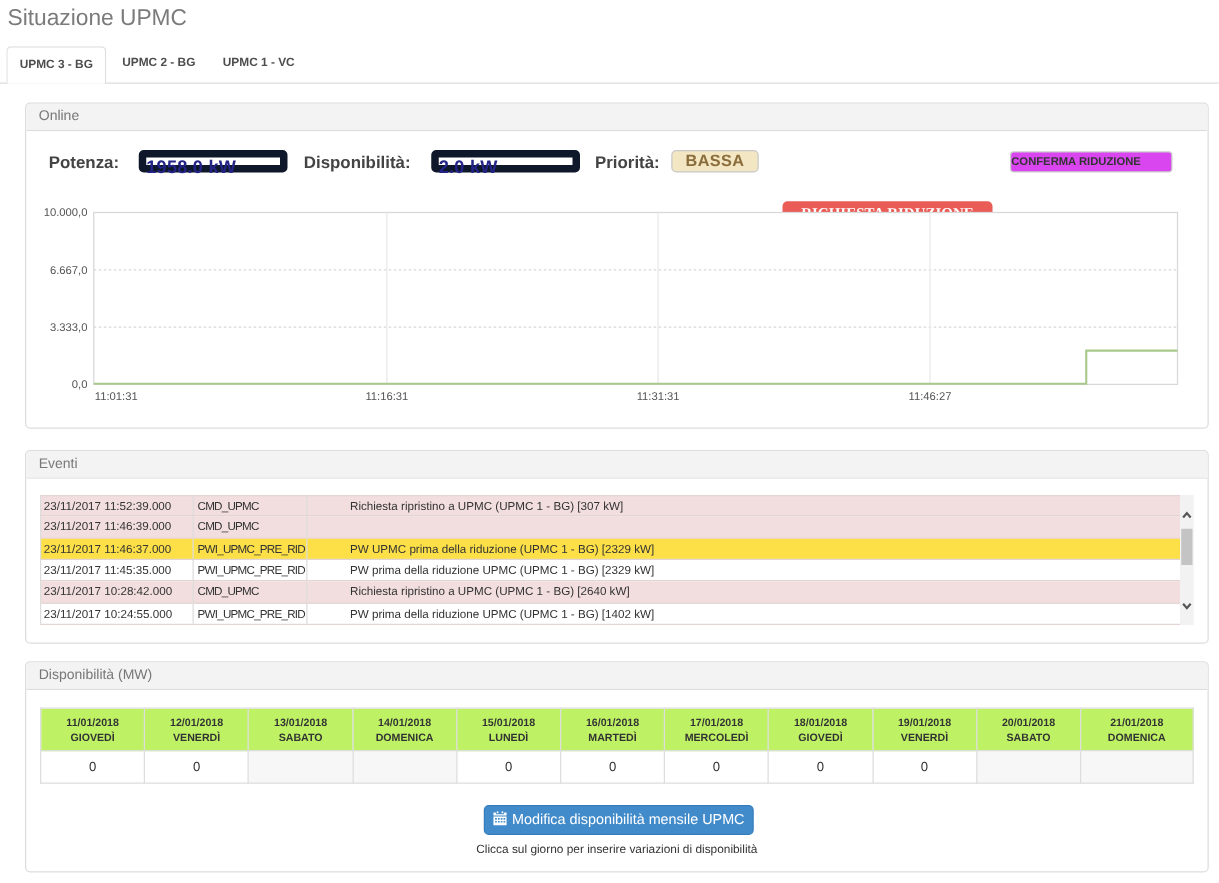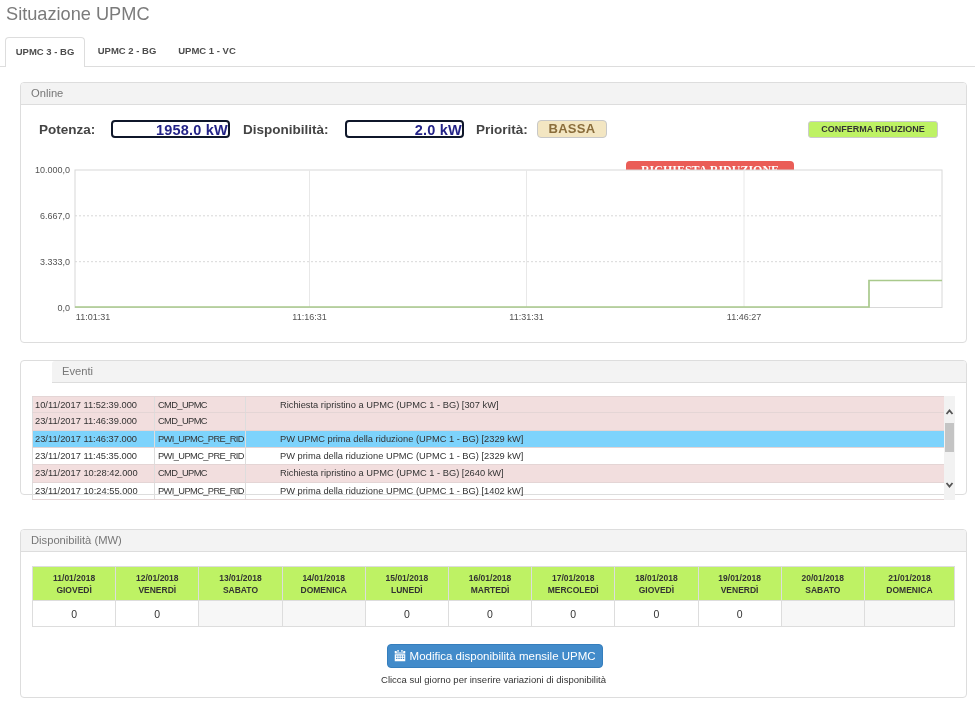--- a/index.html
+++ b/index.html
@@ -5,32 +5,32 @@
 * { margin:0; padding:0; box-sizing:border-box; }
 html,body { width:975px; height:706px; background:#fff; font-family:"Liberation Sans", sans-serif; position:relative; overflow:hidden; }
 .abs { position:absolute; }
 h1.title { position:absolute; left:6px; top:4px; font-size:18.2px; font-weight:normal; color:#7b7b7b; letter-spacing:0px; }
 .tabline { position:absolute; left:0; top:66px; width:975px; height:1px; background:#ddd; }
 .tab-active { position:absolute; left:5px; top:37px; width:80px; height:30px; background:#fff; border:1px solid #ddd; border-bottom:none; border-radius:4px 4px 0 0; z-index:2; text-align:center; line-height:28px; font-size:9.5px; font-weight:bold; color:#4d4d4d; }
 .tab { position:absolute; top:37px; height:29px; line-height:28px; font-size:9.5px; font-weight:bold; color:#4d4d4d; text-align:center; }
 .panel { position:absolute; left:20px; width:947px; background:#fff; border:1px solid #ddd; border-radius:4px; }
 .panel-heading { height:22px; background:#f3f3f3; border-bottom:1px solid #ddd; border-radius:3px 3px 0 0; color:#777; font-size:11.2px; padding:3.5px 10px 0 10px; }
 .lbl { position:absolute; font-size:13.5px; font-weight:bold; color:#444; }
-.valbox { position:absolute; height:18px; border:2px solid #0f172a; border-radius:4px; background:#fff; text-align:right; font-size:14.5px; font-weight:bold; color:#232388; letter-spacing:0.2px; line-height:16px; }
+.valbox { position:absolute; height:18px; border:6px solid #0f172a; border-radius:4px; background:#fff; text-align:left; font-size:14.5px; font-weight:bold; color:#232388; letter-spacing:0.2px; line-height:16px; }
 .badge-bassa { position:absolute; height:18px; background:#f3e6c2; border:1px solid #c8c8c8; border-radius:4px; text-align:center; font-size:13px; font-weight:bold; color:#8a6d3b; line-height:16px; letter-spacing:0.3px; }
 .btn-red { position:absolute; height:18px; background:#ea5d57; border-radius:4px; text-align:center; font-family:Liberation Serif, serif; font-size:12px; font-weight:bold; color:#fff; line-height:18px;margin-top:41px; }
-.btn-gray { position:absolute; height:17px; background:#bef264; border:1px solid #ccc; border-radius:3px; text-align:center; font-size:9px; font-weight:bold; color:#333; line-height:15px; }
+.btn-gray { position:absolute; height:17px; background:#d946ef; border:1px solid #ccc; border-radius:3px; text-align:left; font-size:9px; font-weight:bold; color:#333; line-height:15px; }
 .ev-table { position:absolute; left:11px; top:35px; width:912px; height:104px; font-size:9.3px; color:#333; }
 .ev-row { position:relative; width:100%; height:17.33px; border-bottom:1px solid #e4d5d5; }
 .ev-row > div { position:absolute; top:0; height:100%; line-height:16px; overflow:hidden; white-space:nowrap; }
 .ev-c1 { left:0; width:123px; padding-left:2px; border-left:1px solid #ddd; border-right:1px solid #ddd; }
 .ev-c2 { left:123px; width:91px; padding-left:3px; letter-spacing:-0.6px; border-right:1px solid #ddd; }
 .ev-c3 { left:214px; width:698px; padding-left:1px;  border-right:1px solid #ddd;margin-left:33px; }
 .pink { background:#f2dede; }
-.stripe { background:#7dd3fc; }
+.stripe { background:#fde047; }
 .d-table { position:absolute; left:11px; top:36px; width:923px; border-collapse:collapse; table-layout:fixed; }
 .d-table th { border:1px solid #ddd; background:#bef264; font-size:8.5px; font-weight:bold; color:#333; text-align:center; height:34px; line-height:12px; }
 .d-table td { border:1px solid #ddd; font-size:10.5px; color:#333; text-align:center; height:26px; }
 .d-table td.off { background:#f7f7f7; }
 .btn-blue { position:absolute; left:366px; top:114px; width:216px; height:24px; background:#428bca; border:1px solid #357ebd; border-radius:4px; color:#fff; font-size:11.5px; text-align:center; line-height:22px; }
 .caption { position:absolute; left:0; top:144px; width:945px; text-align:center; font-size:9.5px; color:#333; }
 </style>
 </head>
 <body>
 <h1 class="title">Situazione UPMC</h1>
@@ -62,25 +62,25 @@
     <text x="50" y="56" text-anchor="end" font-size="9" fill="#545454">6.667,0</text>
     <text x="50" y="102" text-anchor="end" font-size="9" fill="#545454">3.333,0</text>
     <text x="50" y="147.5" text-anchor="end" font-size="9" fill="#545454">0,0</text>
     <text x="73" y="157" text-anchor="middle" font-size="9" fill="#545454">11:01:31</text>
     <text x="289.5" y="157" text-anchor="middle" font-size="9" fill="#545454">11:16:31</text>
     <text x="506.5" y="157" text-anchor="middle" font-size="9" fill="#545454">11:31:31</text>
     <text x="724" y="157" text-anchor="middle" font-size="9" fill="#545454">11:46:27</text>
   </svg>
 </div>
 
-<div class="panel" style="top:360px; height:135px;padding-left:31px;">
+<div class="panel" style="top:360px; height:155px;">
   <div class="panel-heading">Eventi</div>
   <div class="ev-table">
     <div class="ev-row pink" style="border-top:1px solid #e4d5d5;">
-      <div class="ev-c1">10/11/2017 11:52:39.000</div>
+      <div class="ev-c1">23/11/2017 11:52:39.000</div>
         <div class="ev-c2">CMD_UPMC</div>
         <div class="ev-c3">Richiesta ripristino a UPMC (UPMC 1 - BG) [307 kW]</div>
     </div>
     <div class="ev-row pink">
       <div class="ev-c1">23/11/2017 11:46:39.000</div>
         <div class="ev-c2">CMD_UPMC</div>
     </div>
     <div class="ev-row stripe">
       <div class="ev-c1">23/11/2017 11:46:37.000</div>
         <div class="ev-c2">PWI_UPMC_PRE_RID</div>

